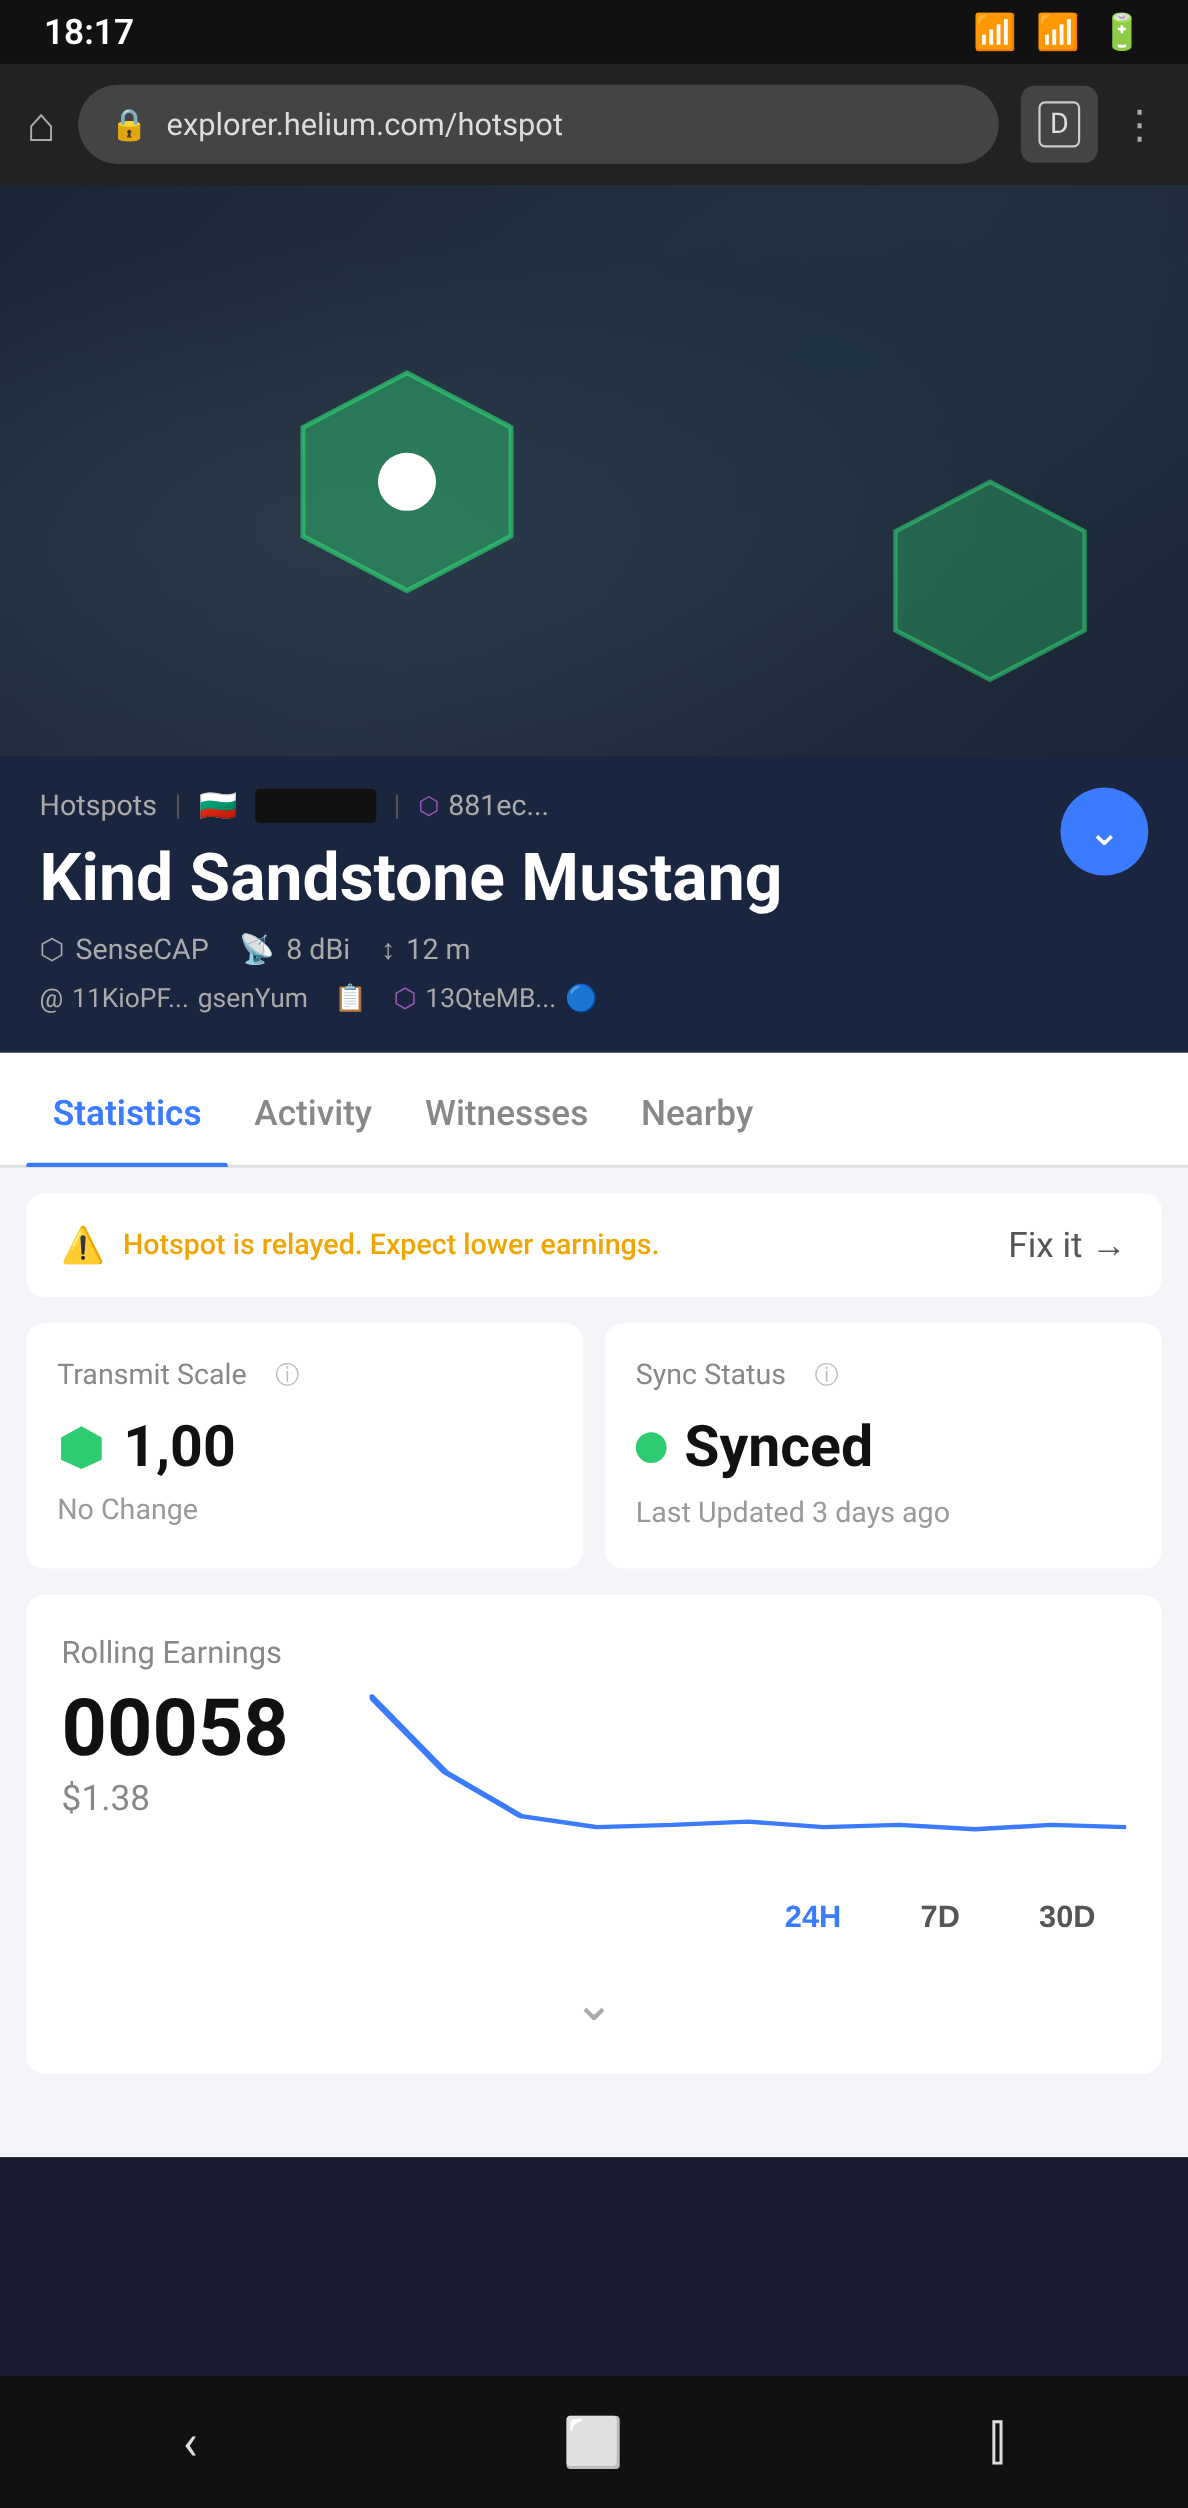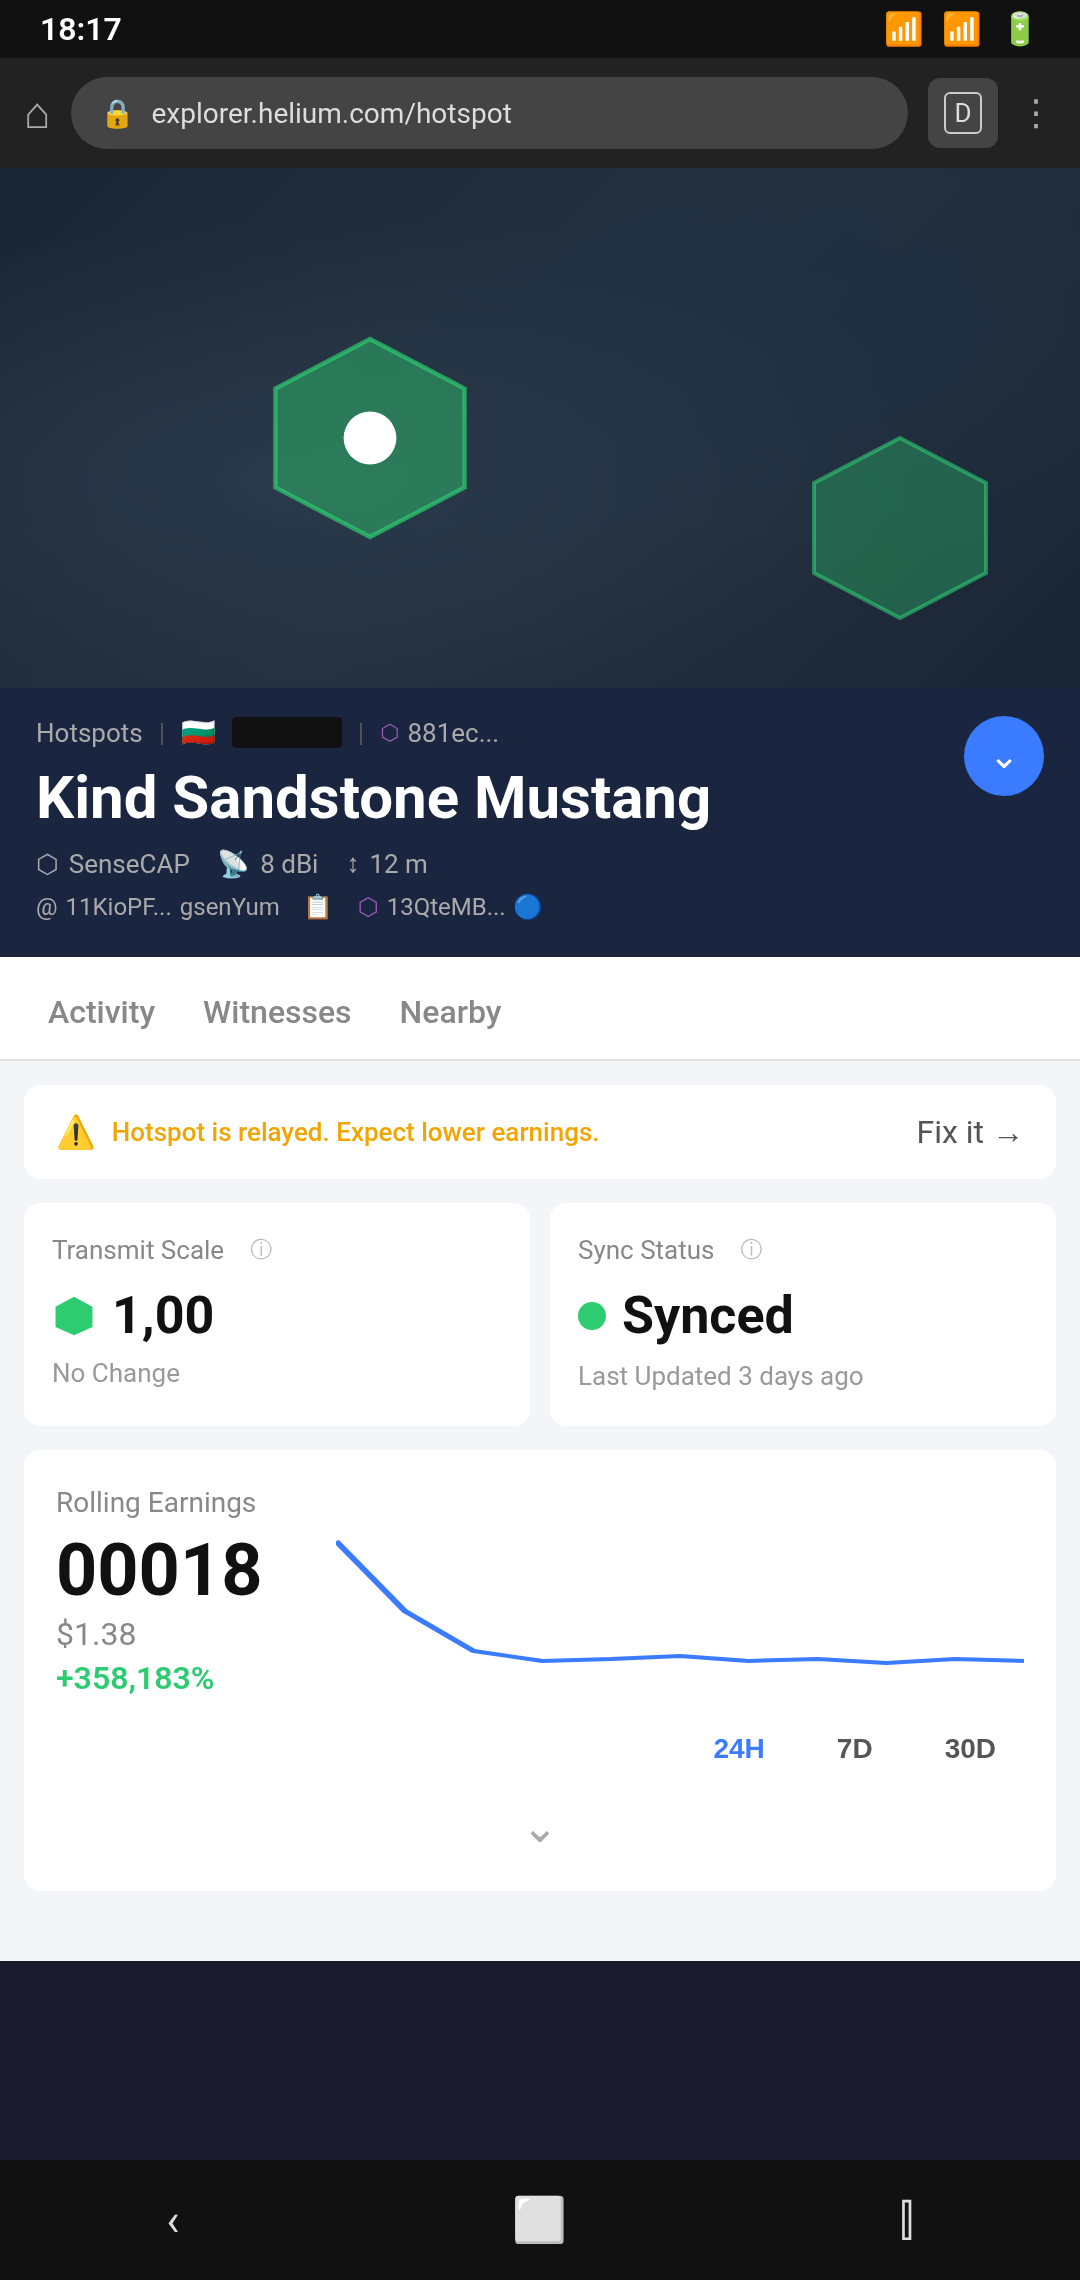--- a/index.html
+++ b/index.html
@@ -501,20 +501,21 @@
         </div>
       </div>
     </div>
     <div class="chevron-btn">
       <span>⌄</span>
     </div>
   </div>
 </div>
 
 <div class="tab-bar">
+  <div class="tab active">Statistics</div>
   <div class="tab">Activity</div>
   <div class="tab">Witnesses</div>
   <div class="tab">Nearby</div>
 </div>
 
 <div class="main-content">
 
   <div class="alert-banner">
     <div class="alert-text">
       <span class="alert-icon">⚠️</span>
@@ -551,23 +552,22 @@
         <span class="synced-value">Synced</span>
       </div>
       <div class="last-updated">Last Updated 3 days ago</div>
     </div>
   </div>
 
   <div class="earnings-card">
     <div class="earnings-label">Rolling Earnings</div>
     <div class="earnings-main">
       <div class="earnings-left">
-        <div class="earnings-value">00018</div>
+        <div class="earnings-value">00058</div>
         <div class="earnings-usd">$1.38</div>
-        <div class="earnings-change">+358,183%</div>
       </div>
       <div class="chart-area">
         <svg class="chart-svg" viewBox="0 0 400 160" preserveAspectRatio="none">
 
           <polyline points="0,10 40,80 80,120 120,130 160,128 200,125 240,130 280,128 320,132 360,128 400,130" fill="none" stroke="#3b7bff" stroke-width="4" stroke-linejoin="round"></polyline>
         </svg>
       </div>
     </div>
     <div class="time-buttons">
       <button class="time-btn active">24H</button>

